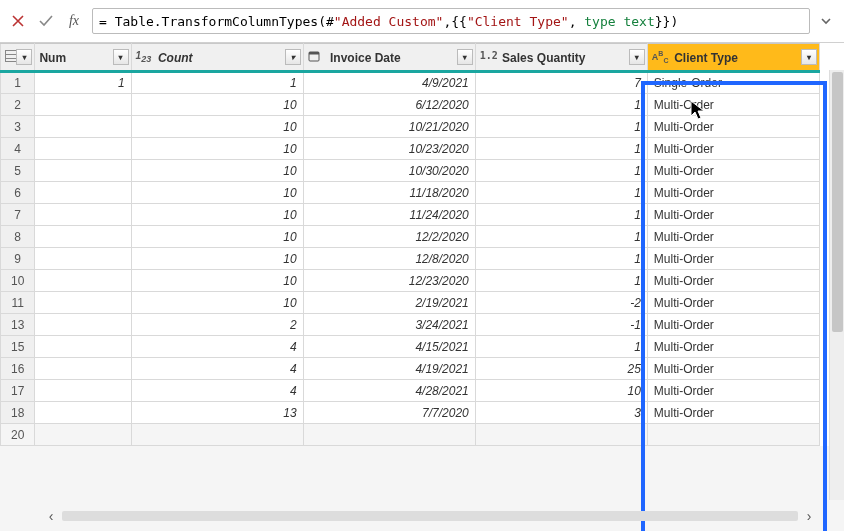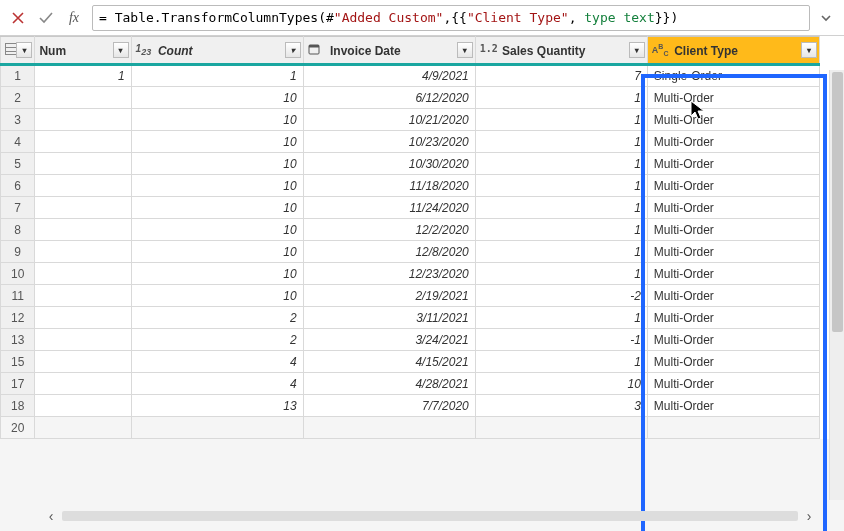--- a/index.html
+++ b/index.html
@@ -10,21 +10,21 @@
     width: 844px;
     height: 531px;
     overflow: hidden;
     position: relative;
   }
 
   
   .formula-bar {
     display: flex;
     align-items: center;
-    height: 36px;
+    height: 43px;
     background: #fff;
     border-bottom: 1px solid #d0d0d0;
     padding: 4px 6px;
   }
   .fb-btn {
     width: 24px;
     height: 24px;
     display: flex;
     align-items: center;
     justify-content: center;
@@ -380,41 +380,41 @@
         </tr>
         <tr>
           <td class="rownum">11</td>
           <td class="num-r"></td>
           <td class="num-r">10</td>
           <td class="num-r">2/19/2021</td>
           <td class="num-r">-2</td>
           <td class="txt-l">Multi-Order</td>
         </tr>
         <tr>
-          <td class="rownum">12</td>
-          <td class="num-r"></td>
-          <td class="num-r">2</td>
-          <td class="num-r">3/11/2021</td>
-          <td class="num-r">1</td>
-          <td class="txt-l">Multi-Order</td>
-        </tr>
-        <tr>
           <td class="rownum">13</td>
           <td class="num-r"></td>
           <td class="num-r">2</td>
           <td class="num-r">3/24/2021</td>
           <td class="num-r">-1</td>
           <td class="txt-l">Multi-Order</td>
         </tr>
         <tr>
           <td class="rownum">15</td>
           <td class="num-r"></td>
           <td class="num-r">4</td>
           <td class="num-r">4/15/2021</td>
           <td class="num-r">1</td>
+          <td class="txt-l">Multi-Order</td>
+        </tr>
+        <tr>
+          <td class="rownum">16</td>
+          <td class="num-r"></td>
+          <td class="num-r">4</td>
+          <td class="num-r">4/19/2021</td>
+          <td class="num-r">25</td>
           <td class="txt-l">Multi-Order</td>
         </tr>
         <tr>
           <td class="rownum">17</td>
           <td class="num-r"></td>
           <td class="num-r">4</td>
           <td class="num-r">4/28/2021</td>
           <td class="num-r">10</td>
           <td class="txt-l">Multi-Order</td>
         </tr>

